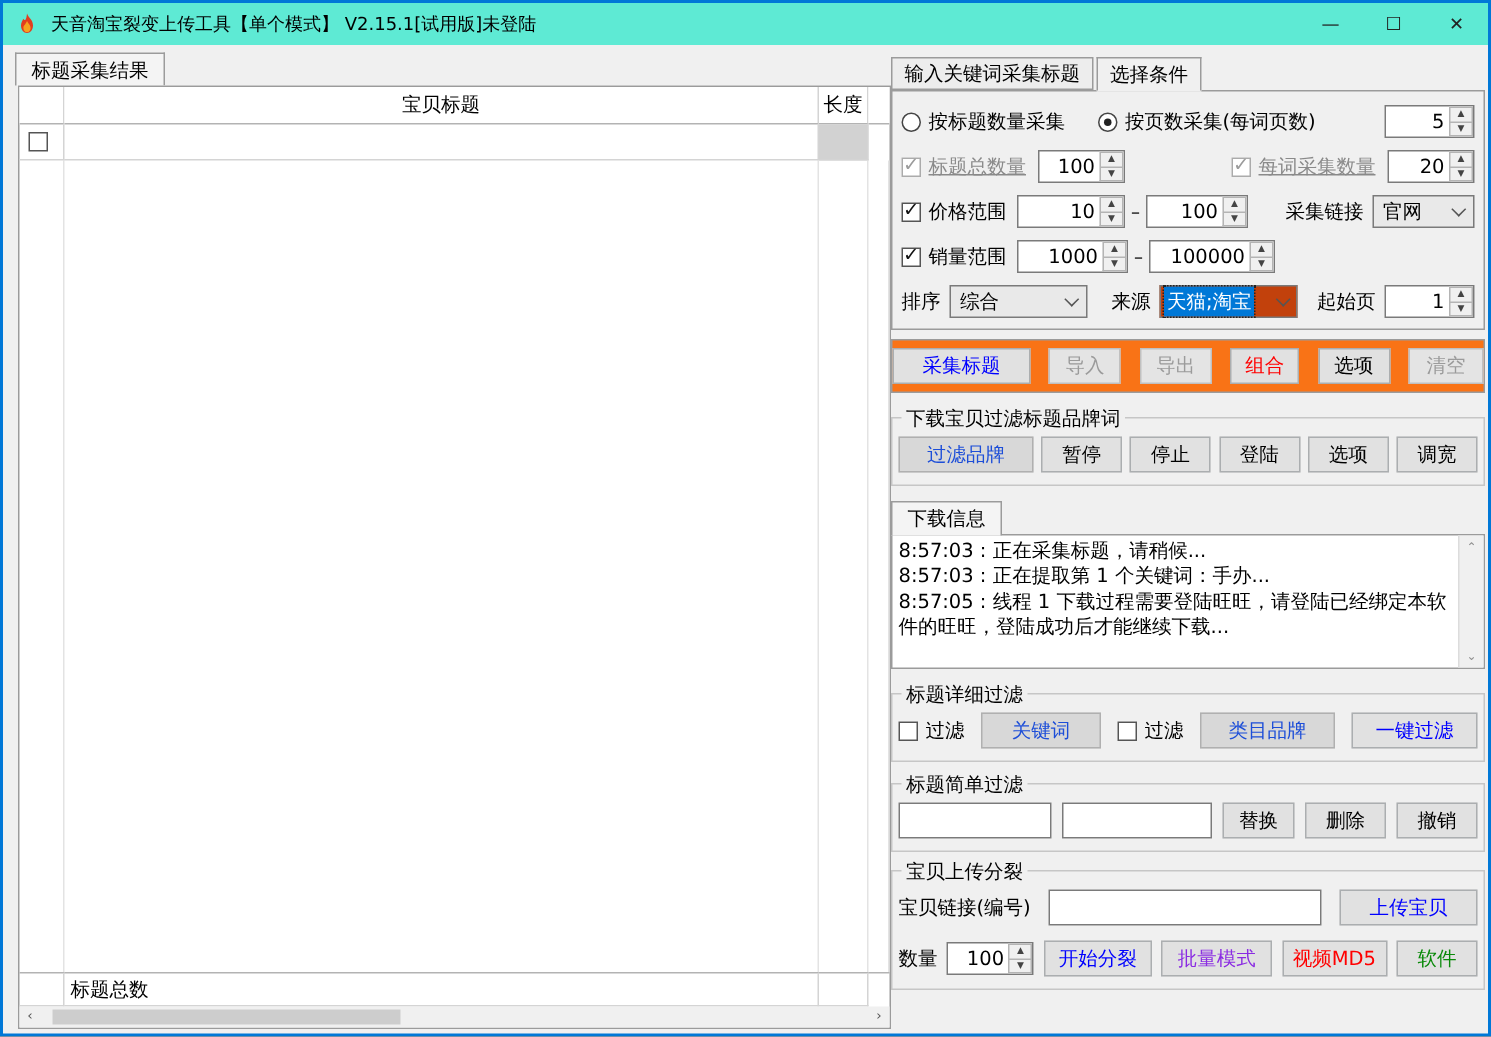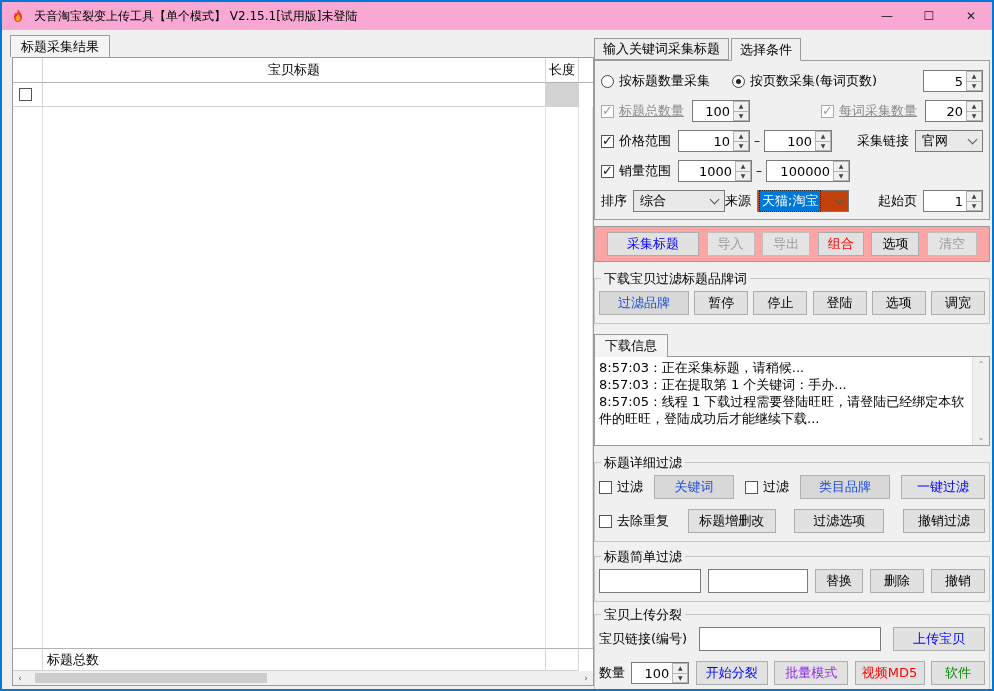--- a/index.html
+++ b/index.html
@@ -2,21 +2,21 @@
 <html><head>
 <meta charset="utf-8">
 <style>
   * { box-sizing: border-box; margin: 0; padding: 0; }
   html,body { background:#555; }
   body { font-family:"DejaVu Sans","Liberation Sans",sans-serif; font-size:12px; color:#000; }
   .window { position:relative; width:994px; height:691px; background:#f0f0f0;
             border:2px solid #0078d7; overflow:hidden; }
 
   
-  .titlebar { position:absolute; left:0; top:0; width:990px; height:28px; background:#f9a8d4;
+  .titlebar { position:absolute; left:0; top:0; width:990px; height:28px; background:#5eead4;
               display:flex; align-items:center; }
   .app-icon { width:16px; height:16px; margin:0 8px 0 8px; flex:0 0 auto; }
   .title-text { font-size:12px; color:#000; white-space:nowrap; }
   .win-controls { margin-left:auto; display:flex; height:28px; }
   .win-btn { width:42px; height:28px; display:flex; align-items:center; justify-content:center;
              font-size:12px; color:#222; }
 
   
   .left-tab { position:absolute; left:8px; top:33px; height:22px; padding:0 10px;
               border:1px solid #9b9b9b; border-bottom:none; background:#f4f4f4;
@@ -95,22 +95,22 @@
   .combo { display:flex; align-items:center; height:22px; border:1px solid #7a7a7a; background:#c2410c;
            padding:0 3px 0 2px; font-size:13px; flex:0 0 auto; justify-content:space-between; }
   .combo .hl { background:#0078d7; color:#fff; outline:1px dotted #222; padding:1px 2px; }
 
   .btn { height:24px; background:#e1e1e1; border:1px solid #abaeb0; display:flex; align-items:center;
          justify-content:center; font-size:13px; padding:0 6px; flex:0 0 auto; cursor:default; }
   .btn.dis { color:#9b9b9b; border-color:#c0c0c0; background:#e4e4e4; }
   .btn.dis2 { color:#1d4ed8; border-color:#b0b0b0; background:#d8d8d8; }
   .c-blue { color:#0000ff; } .c-red { color:#ff0000; } .c-purple { color:#8a2be2; } .c-green { color:#0a8a0a; }
 
-  .btnpanel { border:1px solid #9b9b9b; margin-top:6px; padding:5px 12px; display:flex;
-              justify-content:space-between; align-items:center; background:#fca5a5; }
+  .btnpanel { border:1px solid #9b9b9b; margin-top:6px; padding:5px 0; display:flex;
+              justify-content:space-between; align-items:center; background:#f97316; }
 
   .group { border:1px solid #c6c6c6; position:relative; padding:12px 4px 8px 4px; background:#f0f0f0; }
   .group .gtitle { position:absolute; left:6px; top:-9px; background:#f0f0f0; padding:0 3px; font-size:13px; }
   .g-row { display:flex; justify-content:space-between; align-items:center; }
 
   .minitab { display:inline-flex; align-items:center; height:23px; border:1px solid #9b9b9b;
              border-bottom:none; background:#f4f4f4; padding:0 10px; font-size:13px; margin-top:10px;
              position:relative; z-index:2; margin-bottom:-1px; }
   .logbox { border:1px solid #9b9b9b; background:#fff; height:90px; display:flex; position:relative; z-index:1; }
   .loglines { flex:1; padding:2px 2px 0 4px; font-size:13px; line-height:17px; overflow:hidden; }
@@ -264,21 +264,21 @@
             </span>
         </span>
       </div>
 
       <div class="frow">
         <span class="lbl">排序</span>
         <span class="select" style="width:92px;margin-left:6px">
           <span>综合</span>
           <span class="chev"></span>
         </span>
-        <span class="lbl" style="margin-left:0">来源</span>
+        <span class="lbl" style="margin-left:16px">来源</span>
         <span class="combo" style="width:92px;margin-left:6px">
           <span class="hl">天猫;淘宝</span>
           <span class="chev"></span>
         </span>
         <span class="lbl mla">起始页</span>
         <span class="spin" style="width:60px;margin-left:6px">
           <span class="val">1</span>
           <span class="sbtns">
               <span class="sb">▲</span>
               <span class="sb">▼</span>
@@ -333,29 +333,20 @@
           <span class="lbl">过滤</span>
         </span>
         <div class="btn dis2" style="width:80px">关键词</div>
         <span style="display:flex;align-items:center">
           <span class="cb"></span>
           <span class="lbl">过滤</span>
         </span>
         <div class="btn dis2" style="width:90px">类目品牌</div>
         <div class="btn c-blue" style="width:84px">一键过滤</div>
       </div>
-      <div class="g-row" style="margin-top:10px">
-        <span style="display:flex;align-items:center">
-          <span class="cb"></span>
-          <span class="lbl">去除重复</span>
-        </span>
-        <div class="btn" style="width:88px">标题增删改</div>
-        <div class="btn" style="width:90px">过滤选项</div>
-        <div class="btn" style="width:82px">撤销过滤</div>
-      </div>
     </div>
 
     
     <div class="group mt14">
       <span class="gtitle">标题简单过滤</span>
       <div class="g-row">
         <input class="tinput" style="width: 102px;" value="">
         <input class="tinput" style="width: 100px;" value="">
         <div class="btn" style="width:48px">替换</div>
         <div class="btn" style="width:54px">删除</div>

